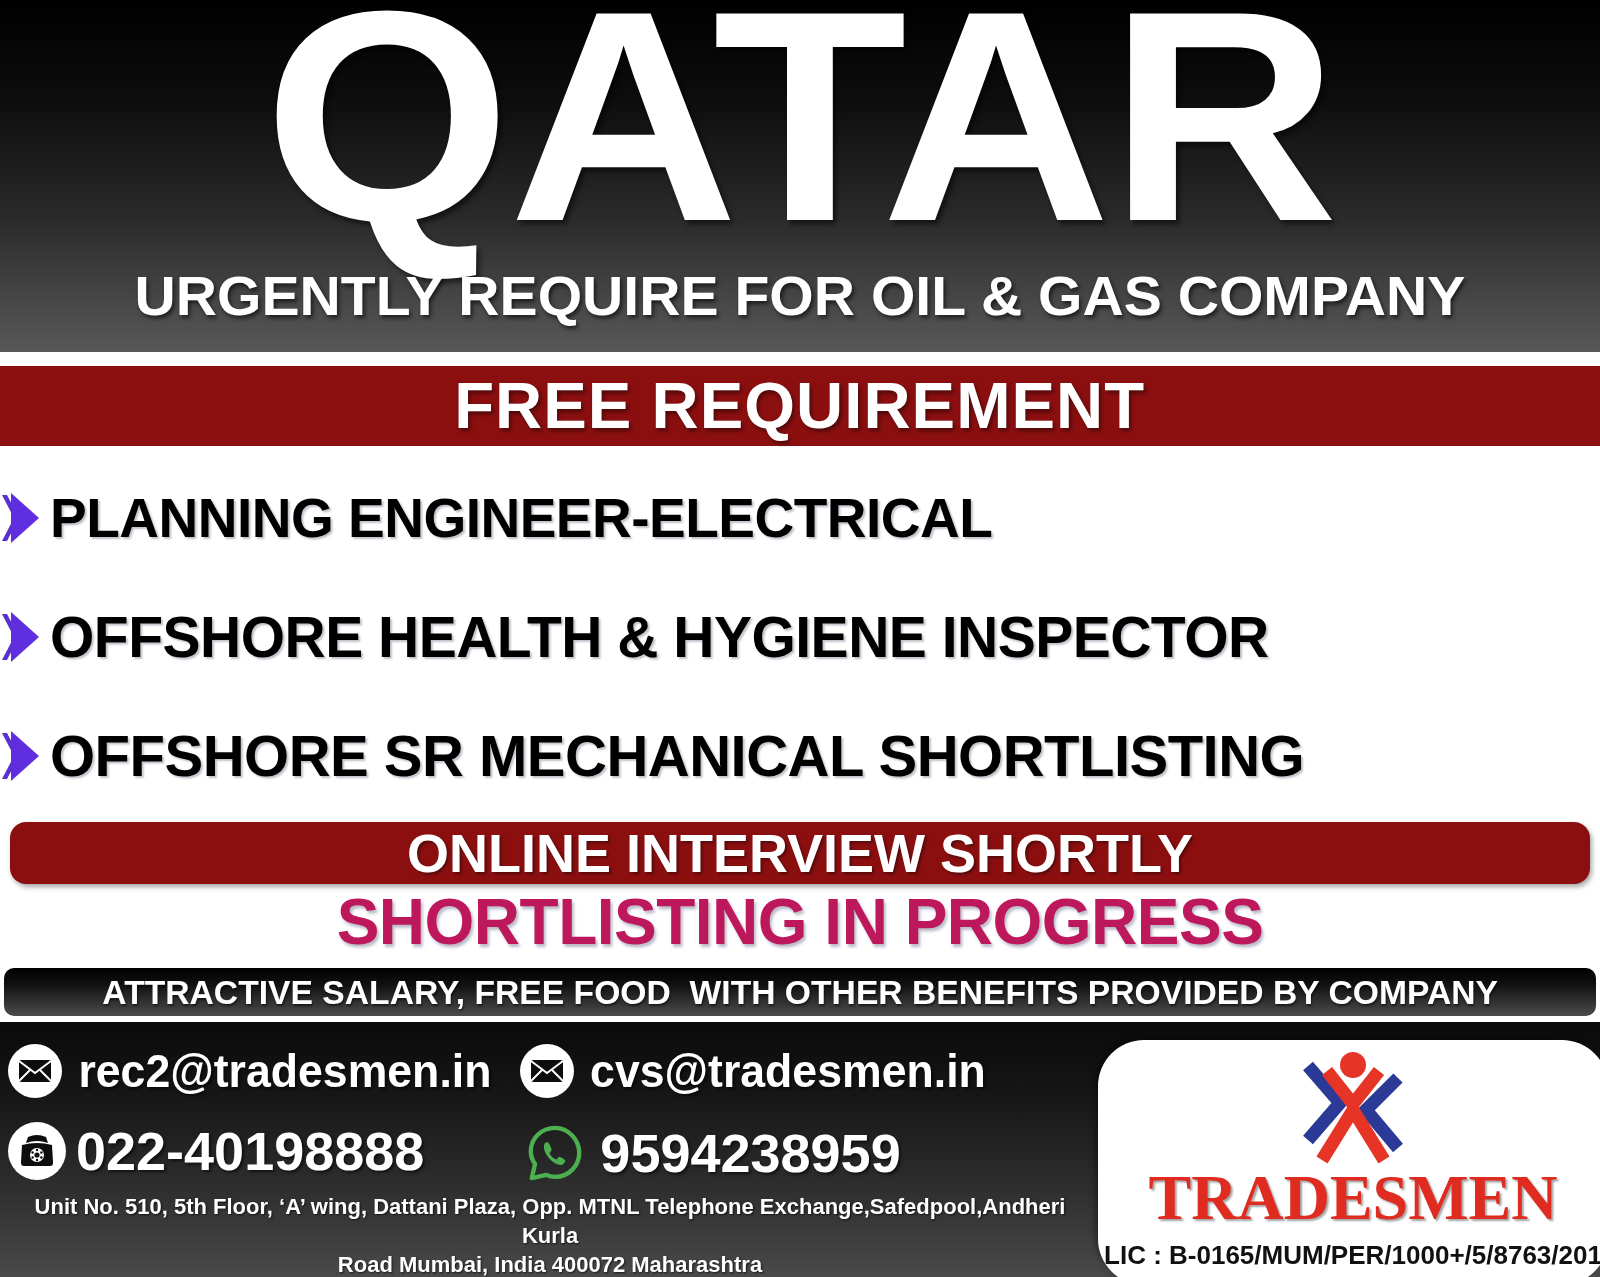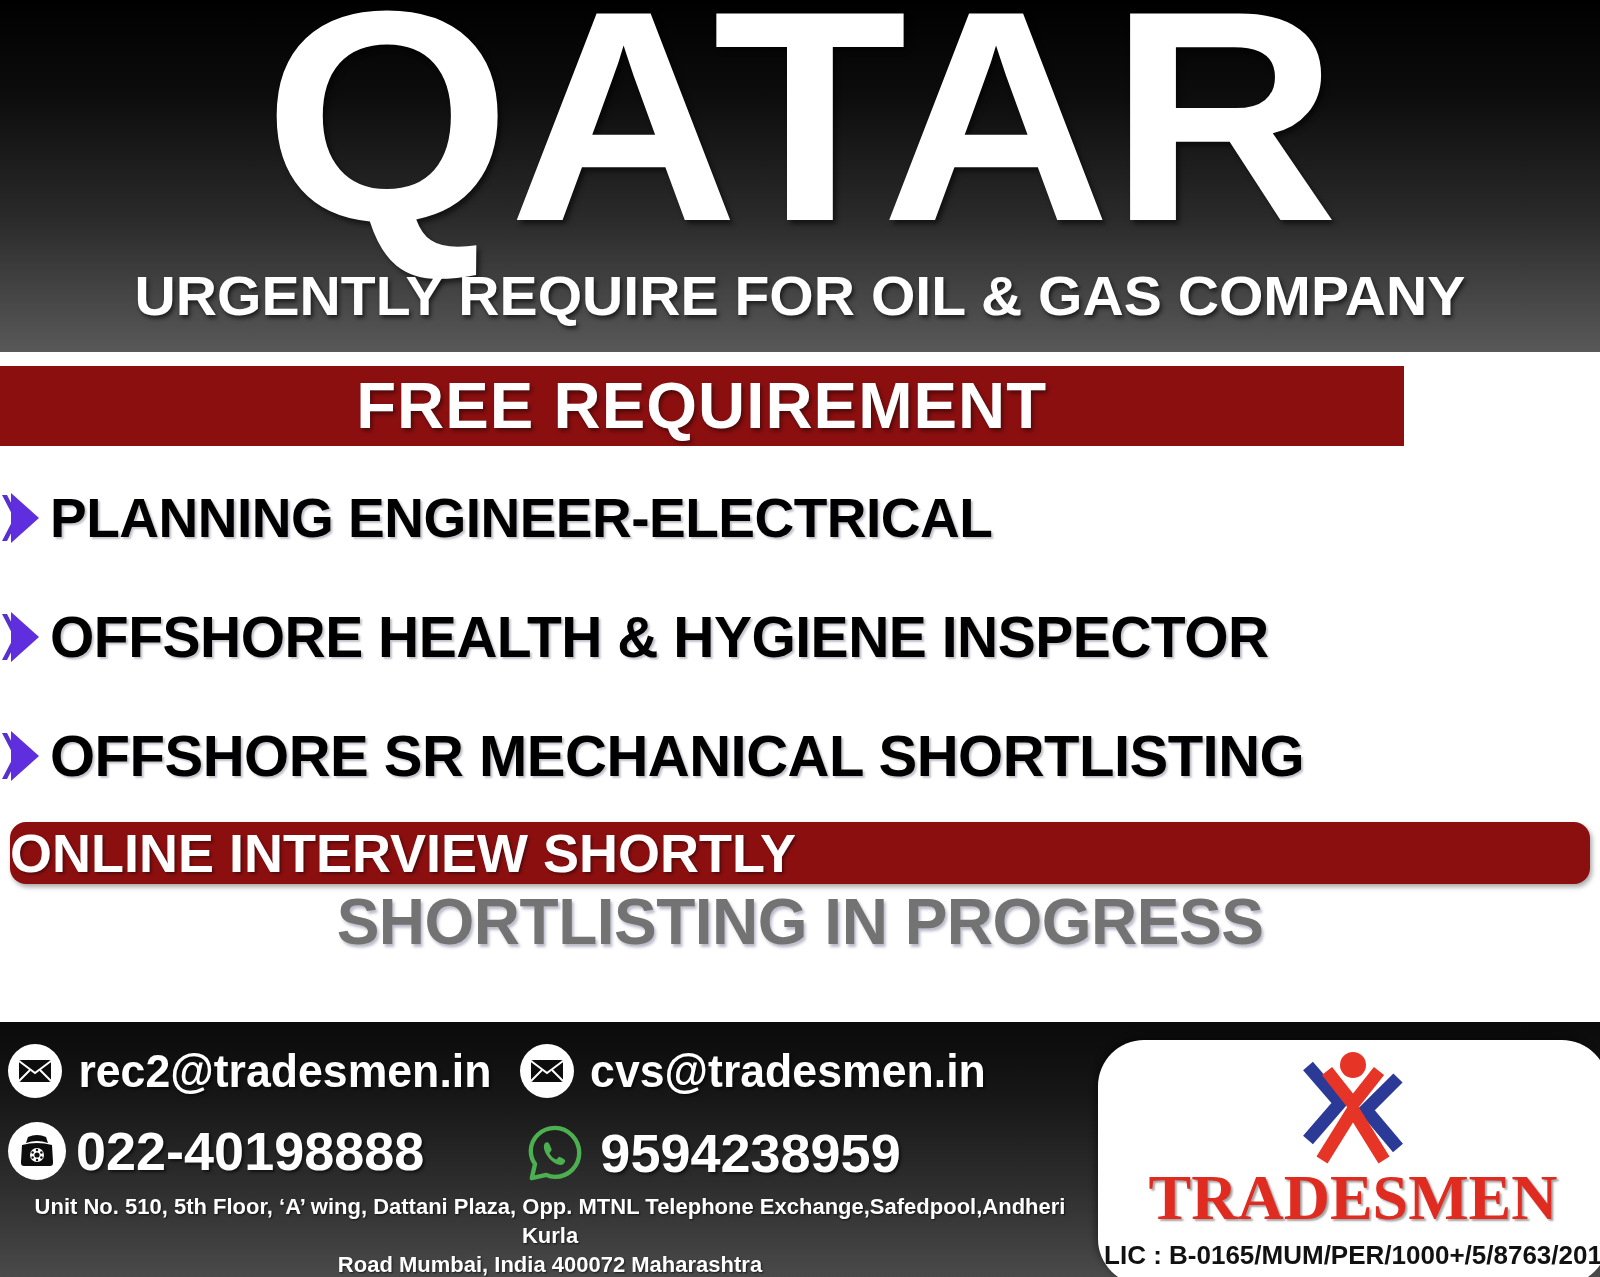--- a/index.html
+++ b/index.html
@@ -55,21 +55,21 @@
     letter-spacing: 0px;
     transform: scaleX(1.02);
     text-shadow: 2px 3px 4px rgba(0,0,0,0.6);
     white-space: nowrap;
   }
 
   
   .free-banner {
     position: absolute;
     left: 0; top: 366px;
-    width: 1404px;
+    width: 1600px;
     height: 80px;
     background: #8c0f10;
     display: flex;
     align-items: center;
     justify-content: center;
   }
   .free-banner .txt {
     color: #ffffff;
     font-weight: bold;
     font-size: 64px;
@@ -124,41 +124,41 @@
   
   .interview-pill {
     position: absolute;
     left: 10px; top: 822px;
     width: 1580px;
     height: 62px;
     background: #8c0f10;
     border-radius: 16px;
     display: flex;
     align-items: center;
-    justify-content: flex-start;
+    justify-content: center;
     box-shadow: 2px 3px 5px rgba(0,0,0,0.35);
   }
   .interview-pill .txt {
     color: #ffffff;
     font-weight: bold;
     font-size: 54px;
     line-height: 1;
     transform: scaleX(1.0);
     letter-spacing: 0px;
     text-shadow: 2px 2px 3px rgba(0,0,0,0.4);
     white-space: nowrap;
   }
 
   
   .shortlisting {
     position: absolute;
     left: 0; right: 0;
     top: 890px;
     text-align: center;
-    color: #737373;
+    color: #be185d;
     font-weight: bold;
     font-size: 64px;
     line-height: 1;
     letter-spacing: -0.5px;
     transform: scaleX(1.0);
     text-shadow: 2px 3px 3px rgba(120,120,150,0.5);
     white-space: nowrap;
   }
 
   
@@ -352,20 +352,23 @@
     </div>
 
   </div>
 
   <div class="interview-pill">
     <span class="txt">ONLINE INTERVIEW SHORTLY</span>
   </div>
 
   <div class="shortlisting">SHORTLISTING IN PROGRESS</div>
 
+  <div class="benefits-bar">
+    <span class="txt">ATTRACTIVE SALARY, FREE FOOD  WITH OTHER BENEFITS PROVIDED BY COMPANY</span>
+  </div>
 
   <div class="footer">
     <div class="contact-area">
 
       <div class="email-row">
 
         <div class="contact-item">
           <span class="icon-circle">
             <svg width="34" height="24" viewBox="0 0 34 24">
               <rect x="1" y="1" width="32" height="22" rx="2" fill="#0d0d0d"></rect>

